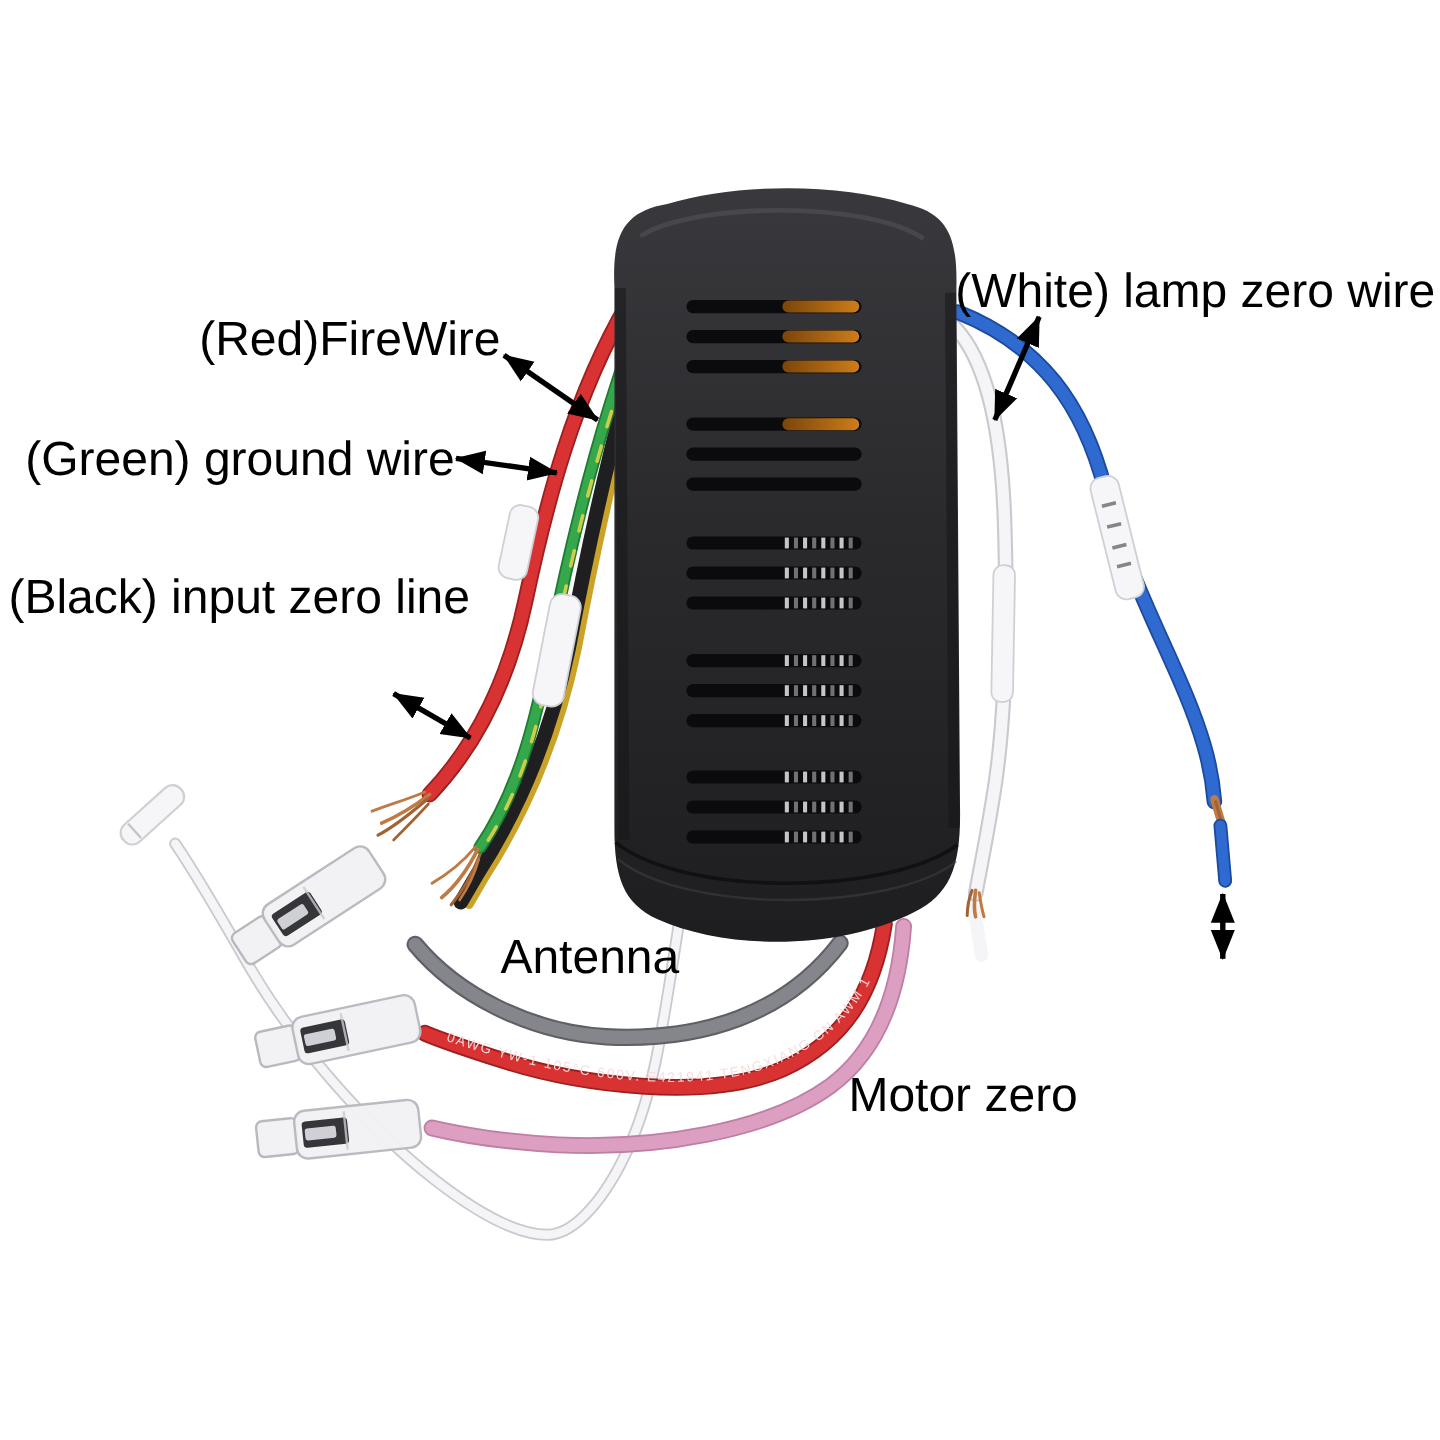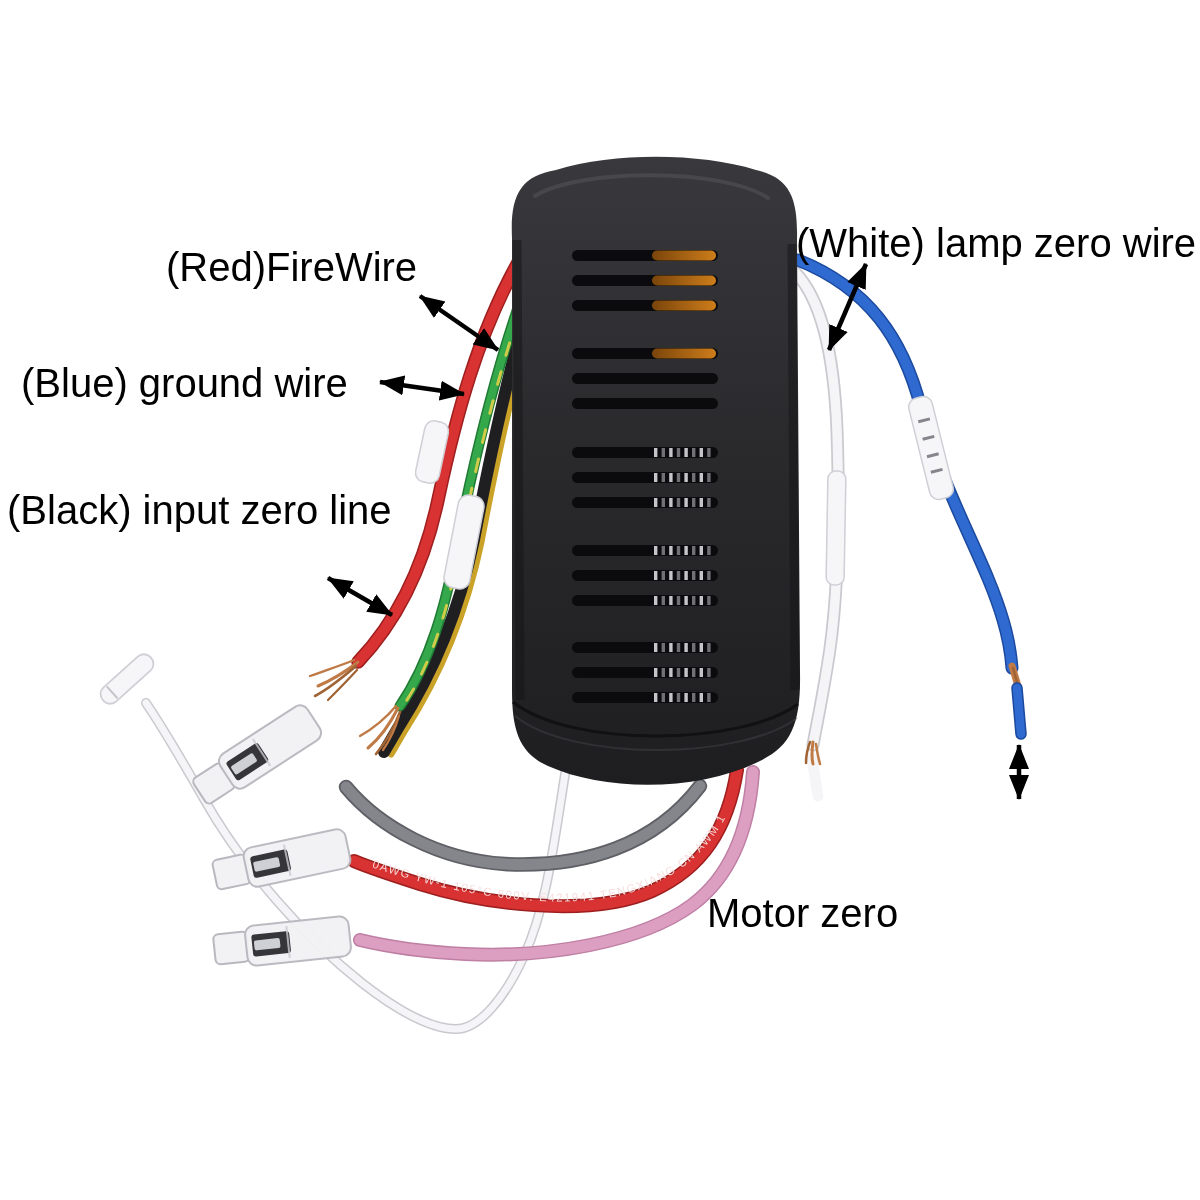--- a/index.html
+++ b/index.html
@@ -267,19 +267,20 @@
 
   <g>
     <line class="arrow" x1="420" y1="296" x2="498" y2="350" marker-start="url(#ahStart)" marker-end="url(#ahEnd)"></line>
     <line class="arrow" x1="380" y1="382" x2="464" y2="394" marker-start="url(#ahStart)" marker-end="url(#ahEnd)"></line>
     <line class="arrow" x1="328" y1="578" x2="392" y2="615" marker-start="url(#ahStart)" marker-end="url(#ahEnd)"></line>
     <line class="arrow" x1="866" y1="264" x2="829" y2="350" marker-start="url(#ahStart)" marker-end="url(#ahEnd)"></line>
     <line class="arrow" x1="1019" y1="745" x2="1019" y2="799" marker-start="url(#ahStart)" marker-end="url(#ahEnd)"></line>
   </g>
 </svg>
 
-<div class="label" style="left:166px;top:246px">(Red)FireWire</div>
-<div class="label" style="left:21px;top:362px">(Blue) ground wire</div>
-<div class="label" style="left:7px;top:489px">(Black) input zero line</div>
+<div class="label" style="left:166px;top:262px">(Red)FireWire</div>
+<div class="label" style="left:21px;top:362px">(Green) ground wire</div>
+<div class="label" style="left:7px;top:477px">(Black) input zero line</div>
 <div class="label" style="left:796px;top:222px">(White) lamp zero wire</div>
+<div class="label" style="left:417px;top:777px">Antenna</div>
 <div class="label" style="left:707px;top:892px">Motor zero</div>
 
 </div>
 
 </body></html>

